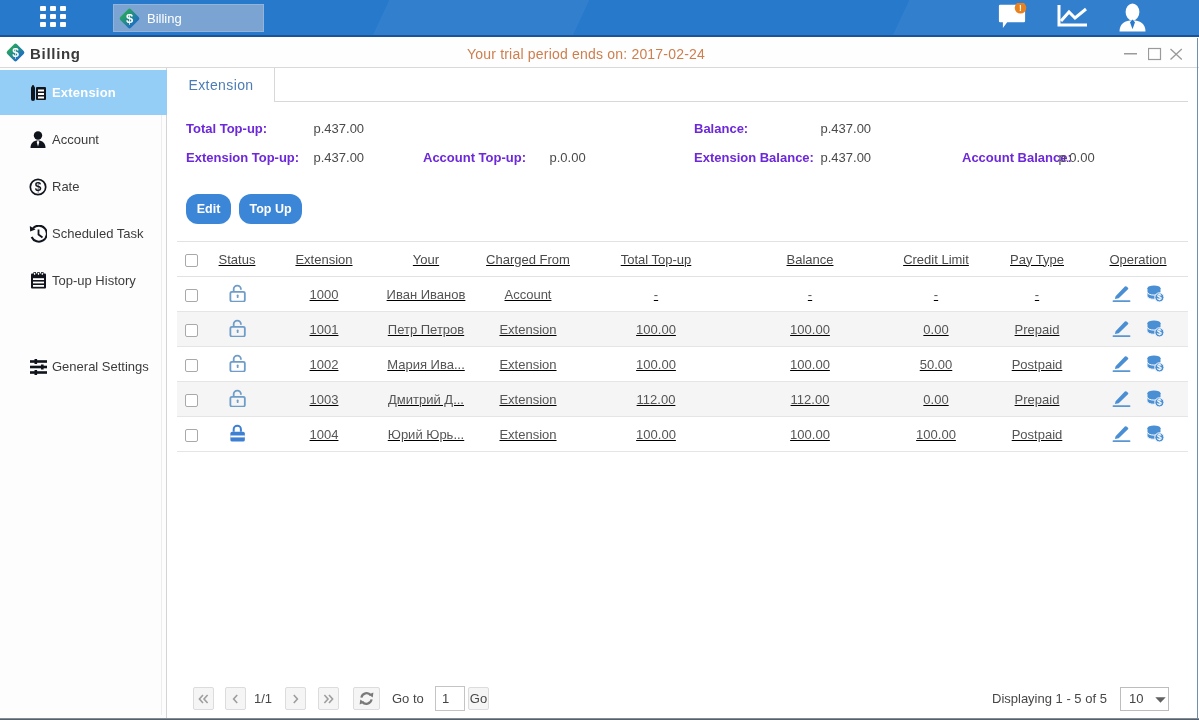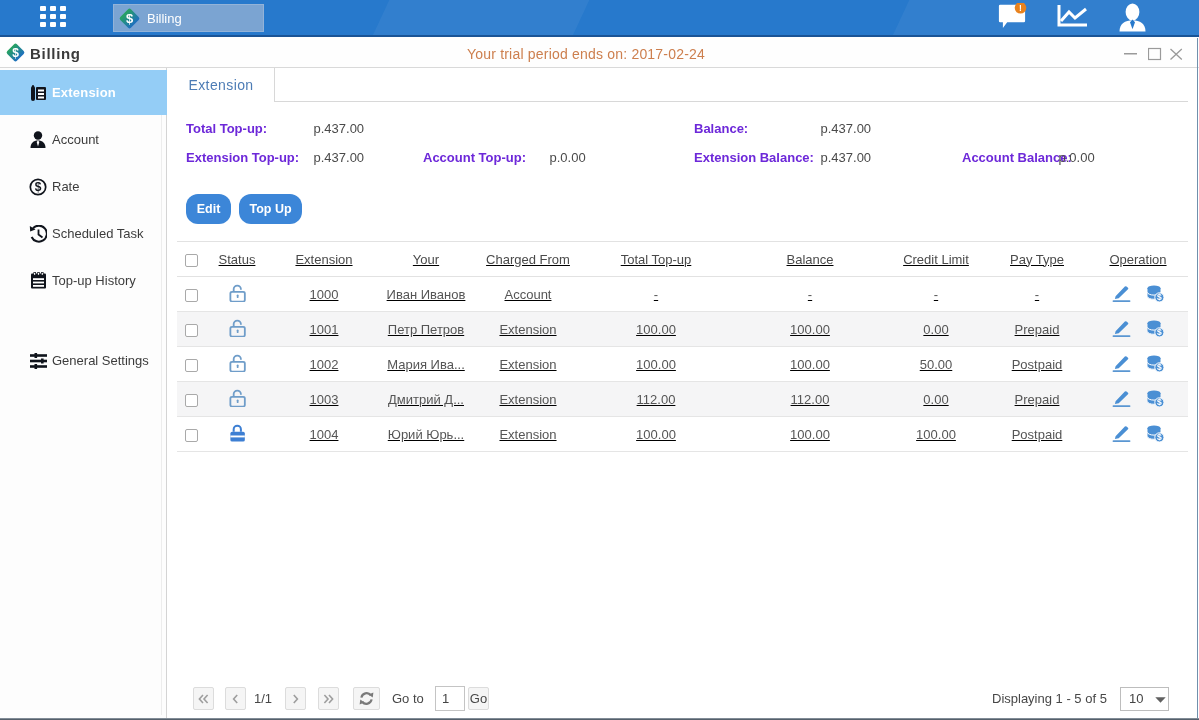--- a/index.html
+++ b/index.html
@@ -225,21 +225,21 @@
       <rect x="3" y="0.8" width="1.2" height="2" fill="#fff"></rect>
           <rect x="6.9" y="0.8" width="1.2" height="2" fill="#fff"></rect>
           <rect x="10.7" y="0.8" width="1.2" height="2" fill="#fff"></rect>
       <rect x="2" y="6.2" width="11" height="1.8" fill="#fff"></rect>
       <rect x="2" y="9.6" width="11" height="1.8" fill="#fff"></rect>
       <rect x="2" y="13" width="11" height="1.8" fill="#fff"></rect>
     </svg>
       </span>
     <span class="lbl">Top-up History</span>
   </div>
-  <div class="mitem" style="top:270px;">
+  <div class="mitem" style="top:276px;">
     <span class="ic">
         <svg width="17" height="16" viewBox="0 0 17 16">
       <rect x="0" y="1.2" width="17" height="2.6" fill="#10141c"></rect>
       <rect x="0" y="6.7" width="17" height="2.6" fill="#10141c"></rect>
       <rect x="0" y="12.2" width="17" height="2.6" fill="#10141c"></rect>
       <rect x="4.5" y="0" width="2.6" height="5" fill="#10141c"></rect>
       <rect x="11" y="5.5" width="2.6" height="5" fill="#10141c"></rect>
       <rect x="4.5" y="11" width="2.6" height="5" fill="#10141c"></rect>
     </svg>
       </span>

